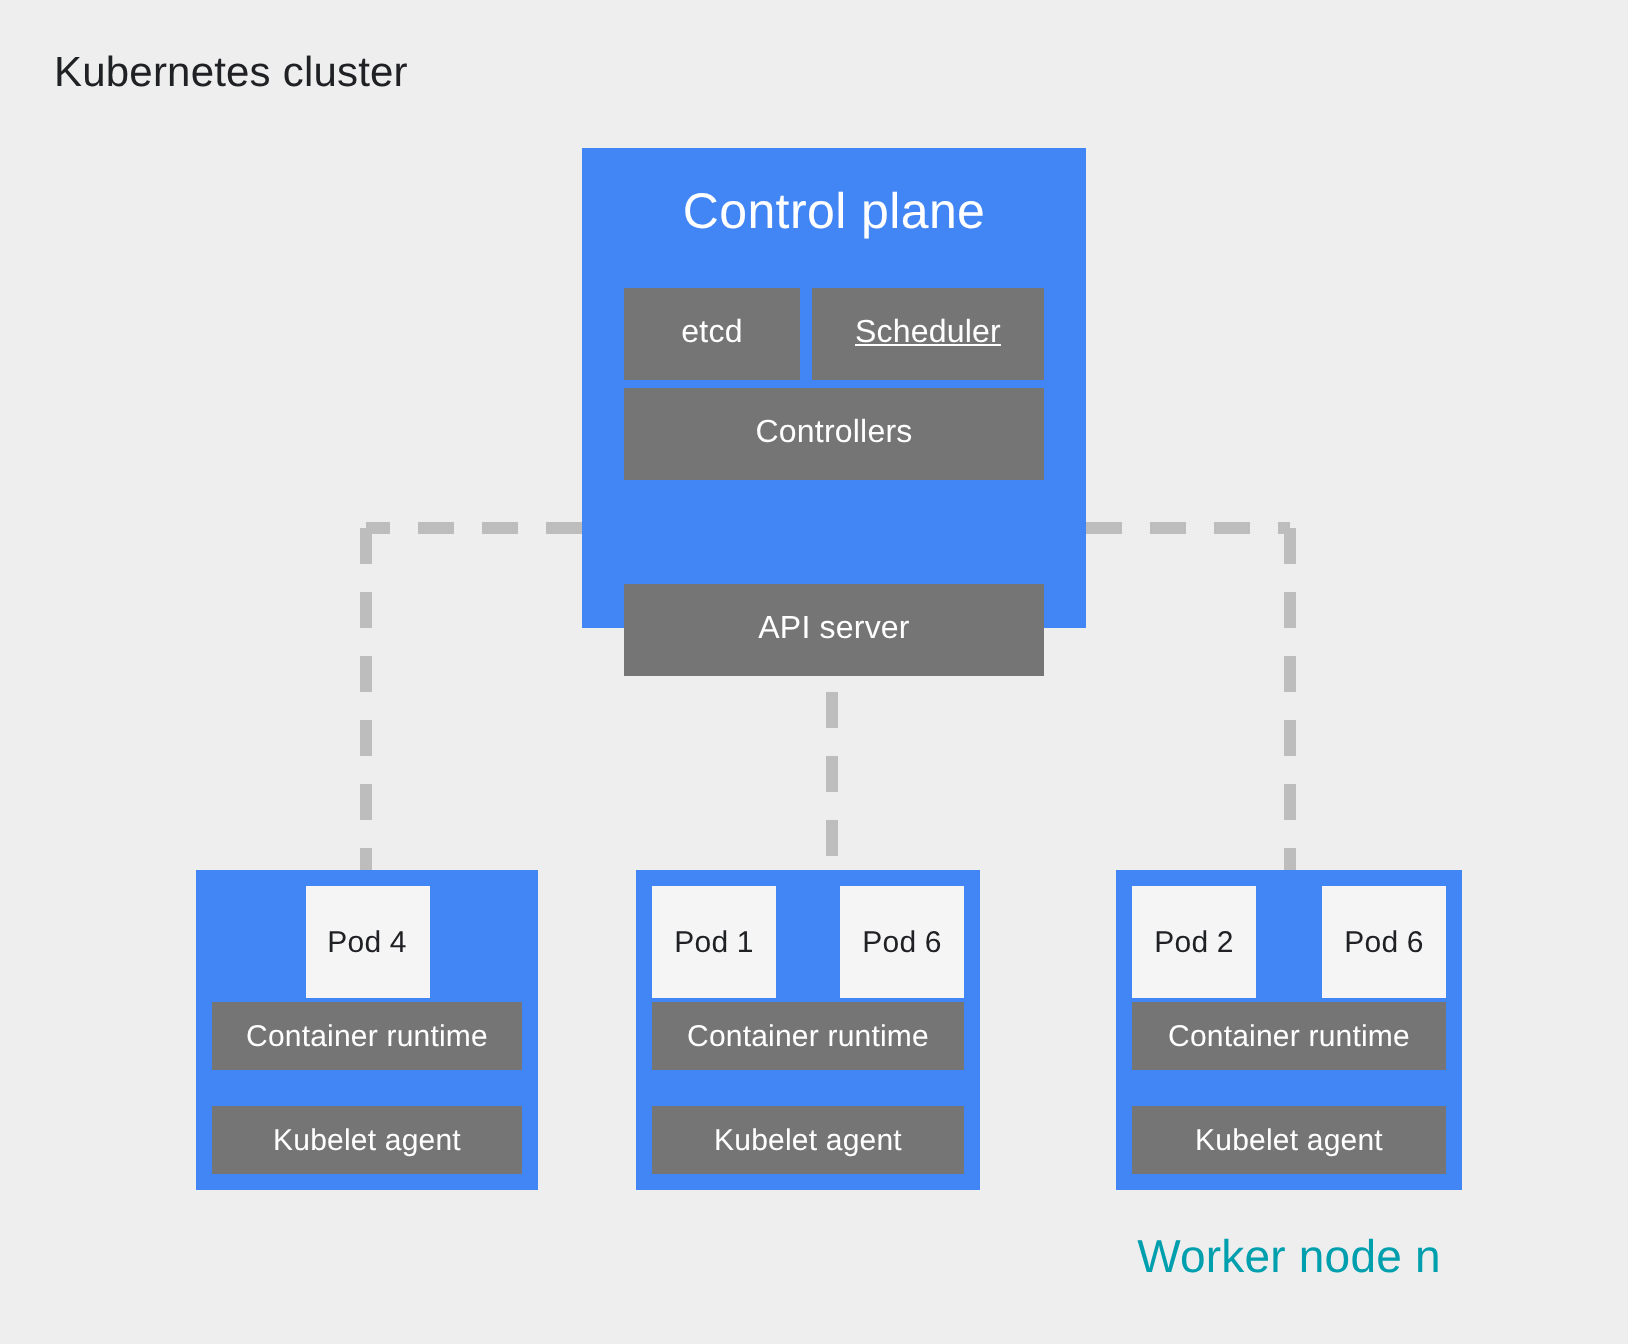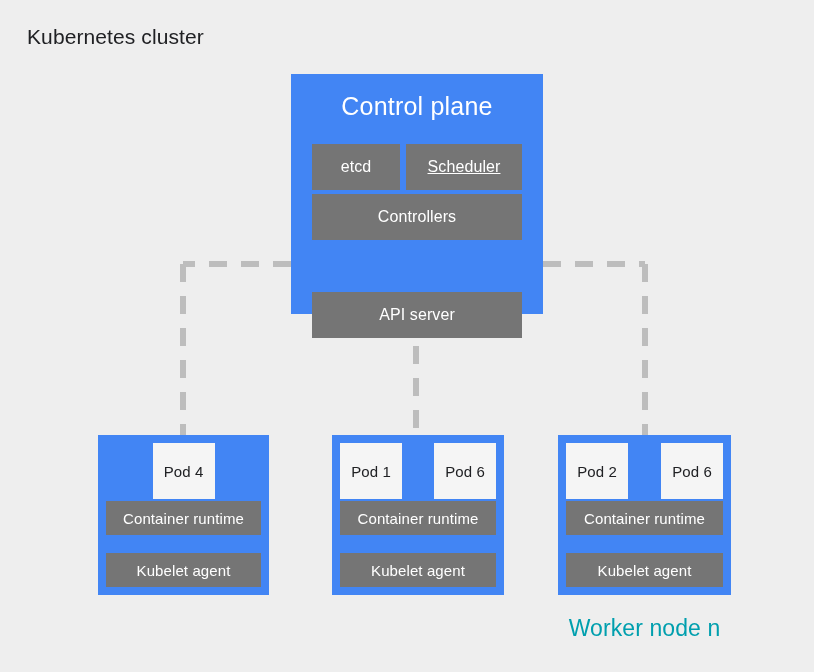--- a/index.html
+++ b/index.html
@@ -95,21 +95,21 @@
 
   
   .worker-node {
     position: absolute;
     top: 435px;
     height: 160px;
     background: #4285f4;
   }
 
   #worker-node-1 { left: 98px;  width: 171px; }
-  #worker-node-2 { left: 332px; width: 172px; }
+  #worker-node-2 { left: 318px; width: 172px; }
   #worker-node-n { left: 558px; width: 173px; }
 
   .pods-row {
     position: absolute;
     top: 8px;
     left: 8px;
     right: 8px;
     height: 56px;
     display: flex;
     justify-content: space-between;

